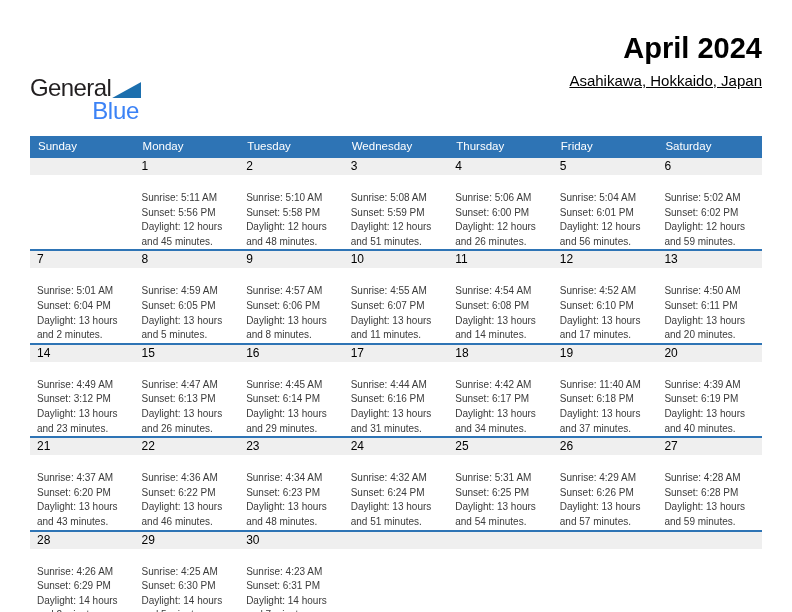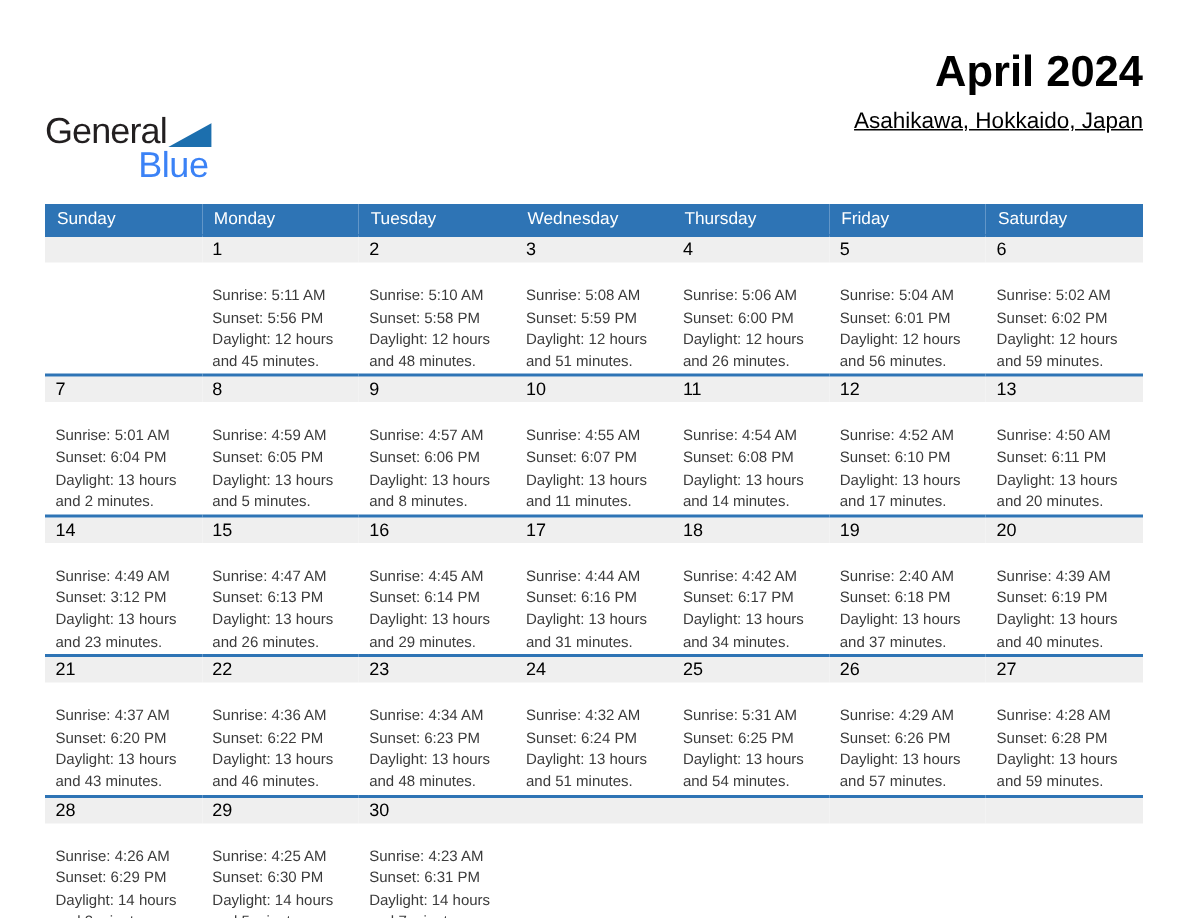--- a/index.html
+++ b/index.html
@@ -238,21 +238,21 @@
           <div class="cell-lines">
             <div>Sunrise: 4:42 AM</div>
             <div>Sunset: 6:17 PM</div>
             <div>Daylight: 13 hours</div>
             <div>and 34 minutes.</div>
           </div>
         </td>
         <td>
           <div class="band">19</div>
           <div class="cell-lines">
-            <div>Sunrise: 2:40 AM</div>
+            <div>Sunrise: 11:40 AM</div>
             <div>Sunset: 6:18 PM</div>
             <div>Daylight: 13 hours</div>
             <div>and 37 minutes.</div>
           </div>
         </td>
         <td>
           <div class="band">20</div>
           <div class="cell-lines">
             <div>Sunrise: 4:39 AM</div>
             <div>Sunset: 6:19 PM</div>

